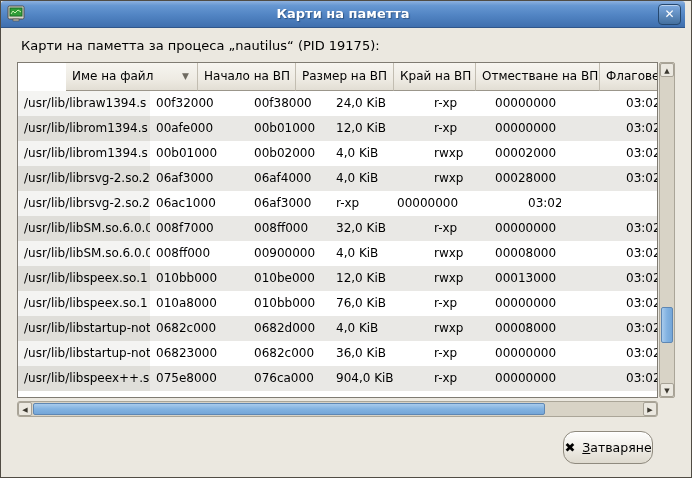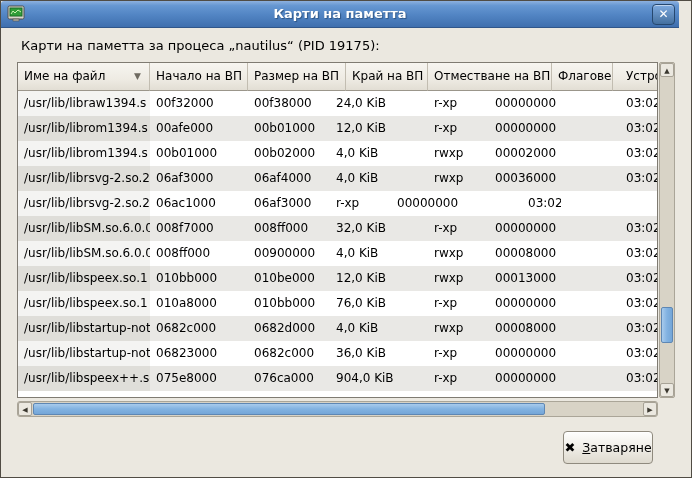--- a/index.html
+++ b/index.html
@@ -7,21 +7,21 @@
   .window{
     position:relative;width:692px;height:478px;
     background:#ebe8e0;
     border:1px solid #504c44;
     font-family:"DejaVu Sans", sans-serif;
     color:#000;
     overflow:hidden;
   }
   
   .titlebar{
-    position:absolute;left:0;top:0;right:12px;height:27px;
+    position:absolute;left:0;top:0;right:6px;height:27px;
     background:linear-gradient(#8db1de 0%, #6697d2 18%, #5184c3 55%, #3f6fae 100%);
     border-bottom:1px solid #30568a;
     border-radius:3px 3px 0 0;
   }
   .titlebar .title{
     position:absolute;left:0;right:0;top:5px;text-align:center;
     font-size:13px;font-weight:bold;color:#fff;
     text-shadow:1px 1px 1px #2e5585;
   }
   .app-icon{position:absolute;left:6px;top:4px;width:19px;height:18px;}
@@ -33,21 +33,21 @@
     text-align:center;line-height:19px;
     color:#fff;font-weight:bold;font-size:12px;cursor:default;
   }
   
   .subtitle{position:absolute;left:20px;top:37px;font-size:13px;}
   
   .viewport{
     position:absolute;left:16px;top:61px;width:641px;height:336px;
     background:#fff;border:1px solid #7f7b72;overflow:hidden;
   }
-  .thead{display:flex;height:28px;}
+  .thead{display:flex;height:28px;margin-left:48px;}
   .hcell{
     height:28px;flex:none;
     background:linear-gradient(#f7f5f0 0%, #eeebe3 60%, #e2ded4 100%);
     border-right:1px solid #c2bdb1;
     border-bottom:1px solid #9b968b;
     font-size:12px;line-height:27px;
     padding:0 6px;white-space:nowrap;overflow:hidden;
     position:relative;
   }
   .sort-arrow{
@@ -91,21 +91,21 @@
   }
   .hthumb{
     position:absolute;top:1px;height:12px;left:15px;width:512px;
     background:linear-gradient(#a8cbec,#82b2e1 50%,#74a6d8);
     border:1px solid #5e87b4;border-radius:2px;
   }
   
   .dlg-close{
     position:absolute;left:562px;top:430px;width:90px;height:33px;
     background:linear-gradient(#fefefd 0%, #f1efe9 45%, #dedacf 100%);
-    border:1px solid #8f8a7e;border-radius:4px;
+    border:1px solid #8f8a7e;border-radius:12px;
     box-shadow:inset 0 1px 0 #fff;
     text-align:center;line-height:31px;font-size:12.5px;cursor:default;
     white-space:nowrap;
   }
   .dlg-close .x{font-weight:bold;font-size:13px;margin-right:7px;}
   .dlg-close .mn{text-decoration:underline;}
 </style>
 </head>
 <body>
 
@@ -168,21 +168,21 @@
           <div class="tcell c4">rwxp</div>
           <div class="tcell c5">00002000</div>
           <div class="tcell c6">03:02</div>
         </div>
         <div class="trow even">
           <div class="tcell c0">/usr/lib/librsvg-2.so.2</div>
           <div class="tcell c1">06af3000</div>
           <div class="tcell c2">06af4000</div>
           <div class="tcell c3">4,0 KiB</div>
           <div class="tcell c4">rwxp</div>
-          <div class="tcell c5">00036000</div>
+          <div class="tcell c5">00028000</div>
           <div class="tcell c6">03:02</div>
         </div>
         <div class="trow odd">
           <div class="tcell c0">/usr/lib/librsvg-2.so.2</div>
           <div class="tcell c1">06ac1000</div>
           <div class="tcell c2">06af3000</div>
           <div class="tcell c4">r-xp</div>
           <div class="tcell c5">00000000</div>
           <div class="tcell c6">03:02</div>
         </div>

